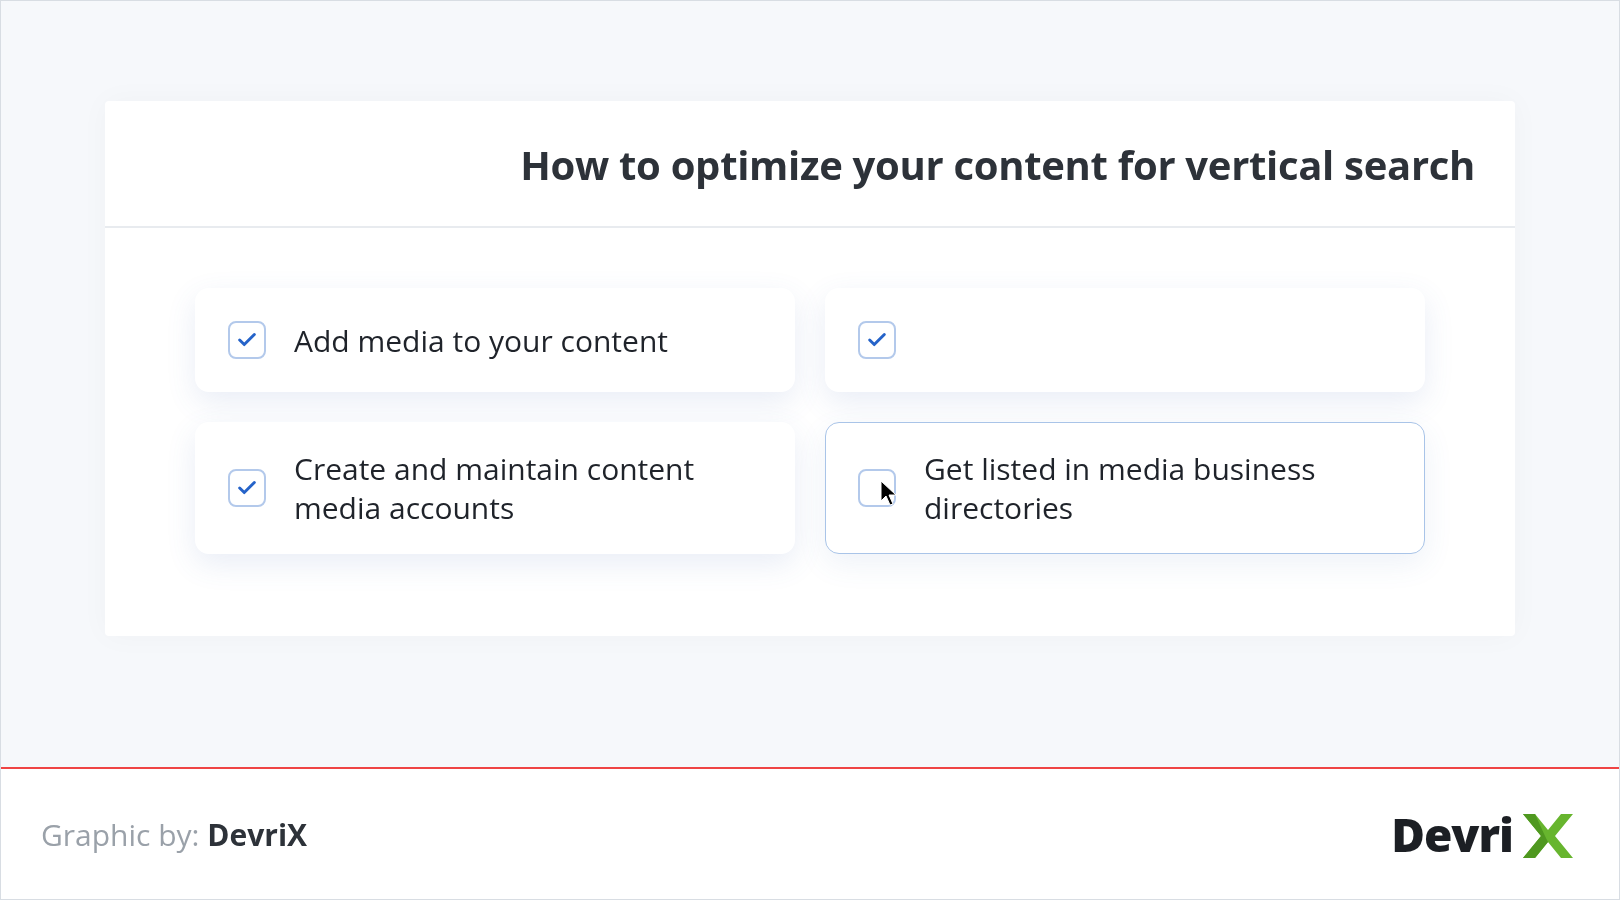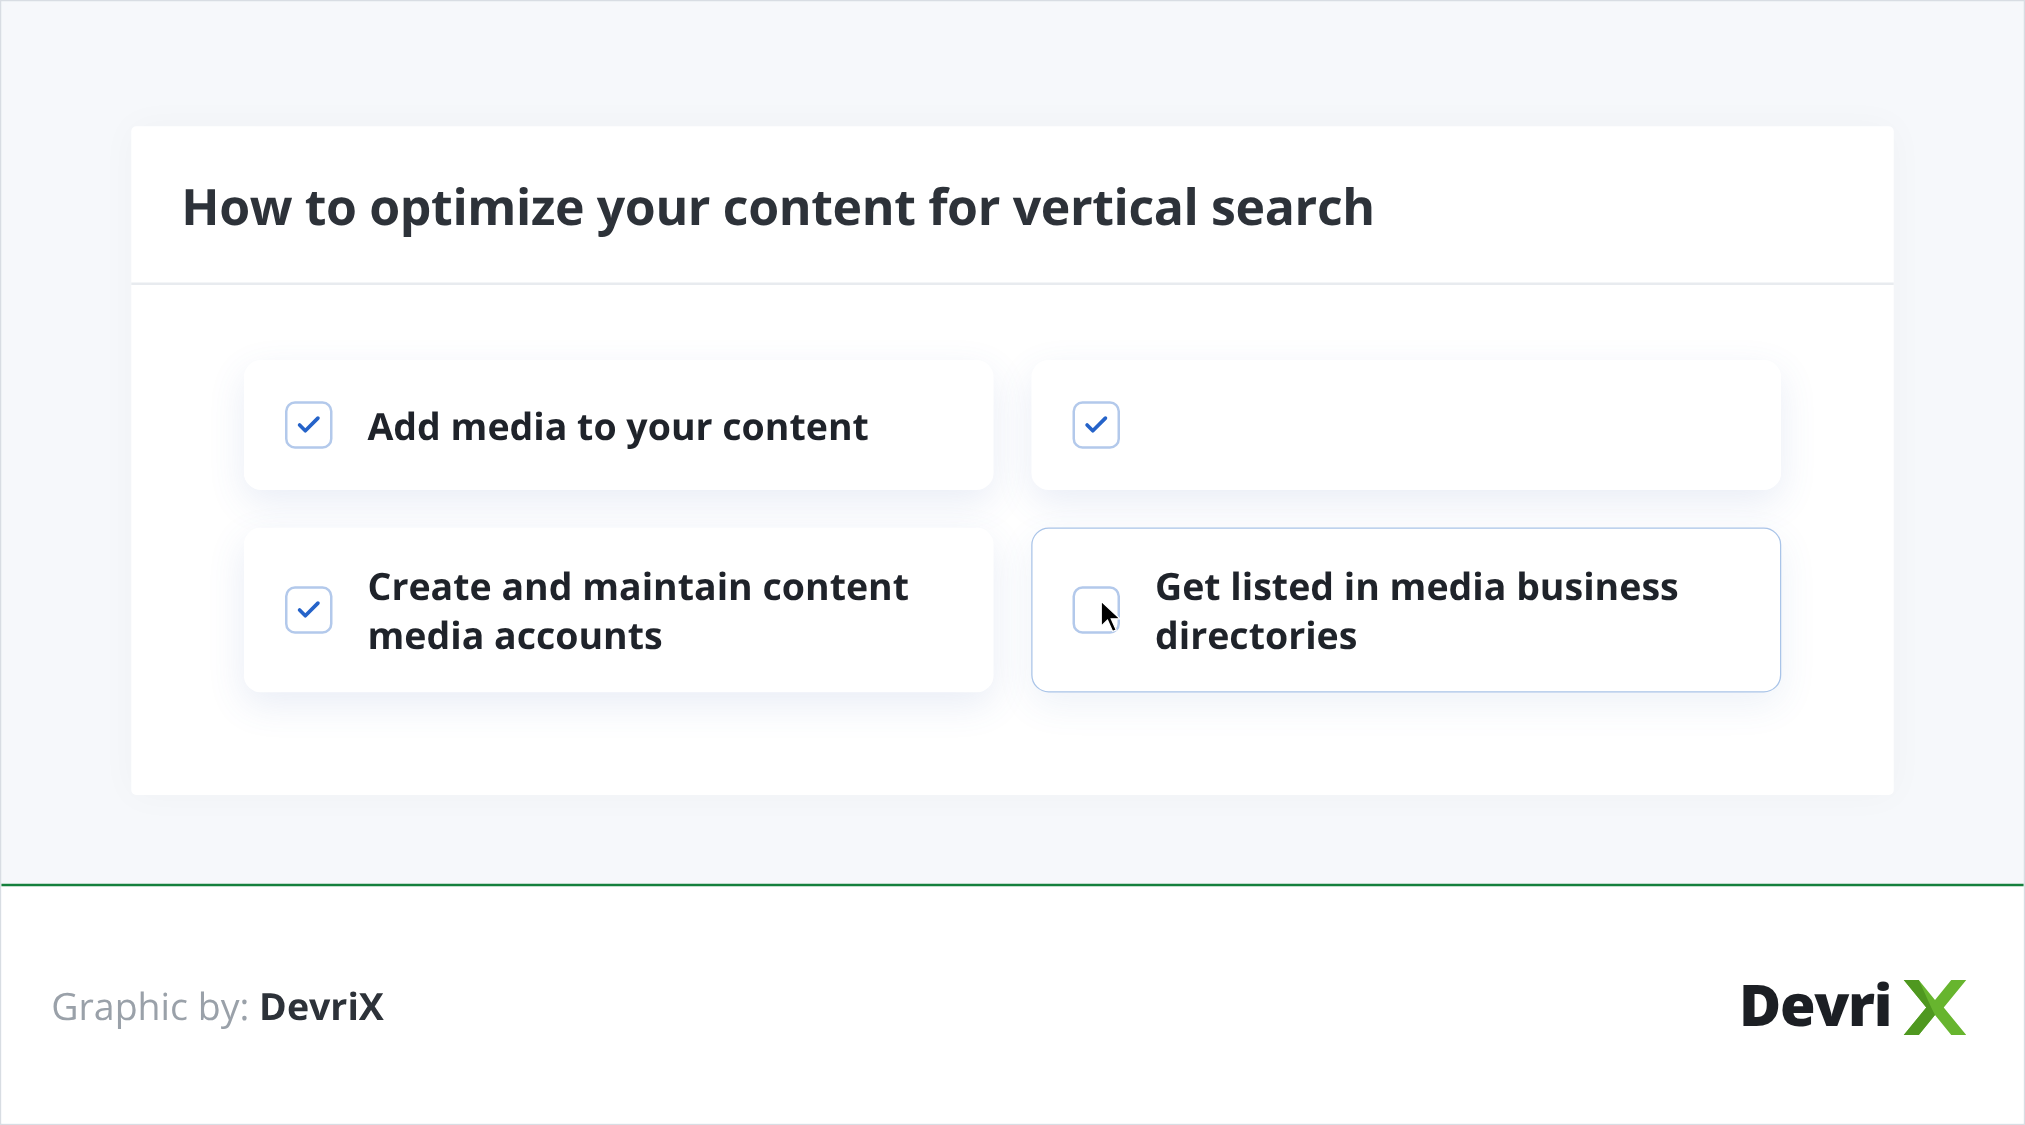--- a/index.html
+++ b/index.html
@@ -17,21 +17,21 @@
       overflow: hidden;
     }
     .main-card {
       background: #ffffff;
       margin: 100px 104px 0 104px;
       border-radius: 4px;
       box-shadow: 0 0 30px rgba(0,0,0,0.03);
     }
     .title-section {
       padding: 36px 40px 34px 40px;
-      text-align: left;
+      text-align: right;
       border-bottom: 2px solid #e8ebef;
     }
     .title {
       font-size: 40px;
       font-weight: 700;
       color: #2d3239;
       letter-spacing: -0.3px;
     }
     .checklist-section {
       padding: 60px 90px 82px 90px;
@@ -67,36 +67,36 @@
       background: #ffffff;
     }
     .checkbox svg {
       width: 22px;
       height: 22px;
     }
     .item-label {
       font-size: 30px;
       color: #1f232a;
       line-height: 1.3;
-      font-weight: 700;
+      font-weight: 400;
     }
     .cursor {
       position: absolute;
       left: 878px;
       top: 478px;
       pointer-events: none;
     }
     .footer {
       position: absolute;
       bottom: 0;
       left: 0;
       right: 0;
-      height: 192px;
+      height: 132px;
       background: #ffffff;
-      border-top: 2px solid #15803d;
+      border-top: 2px solid #ef4444;
       display: flex;
       align-items: center;
       justify-content: space-between;
       padding: 0 40px;
     }
     .attribution {
       font-size: 30px;
       color: #9aa1a9;
       font-weight: 400;
     }

